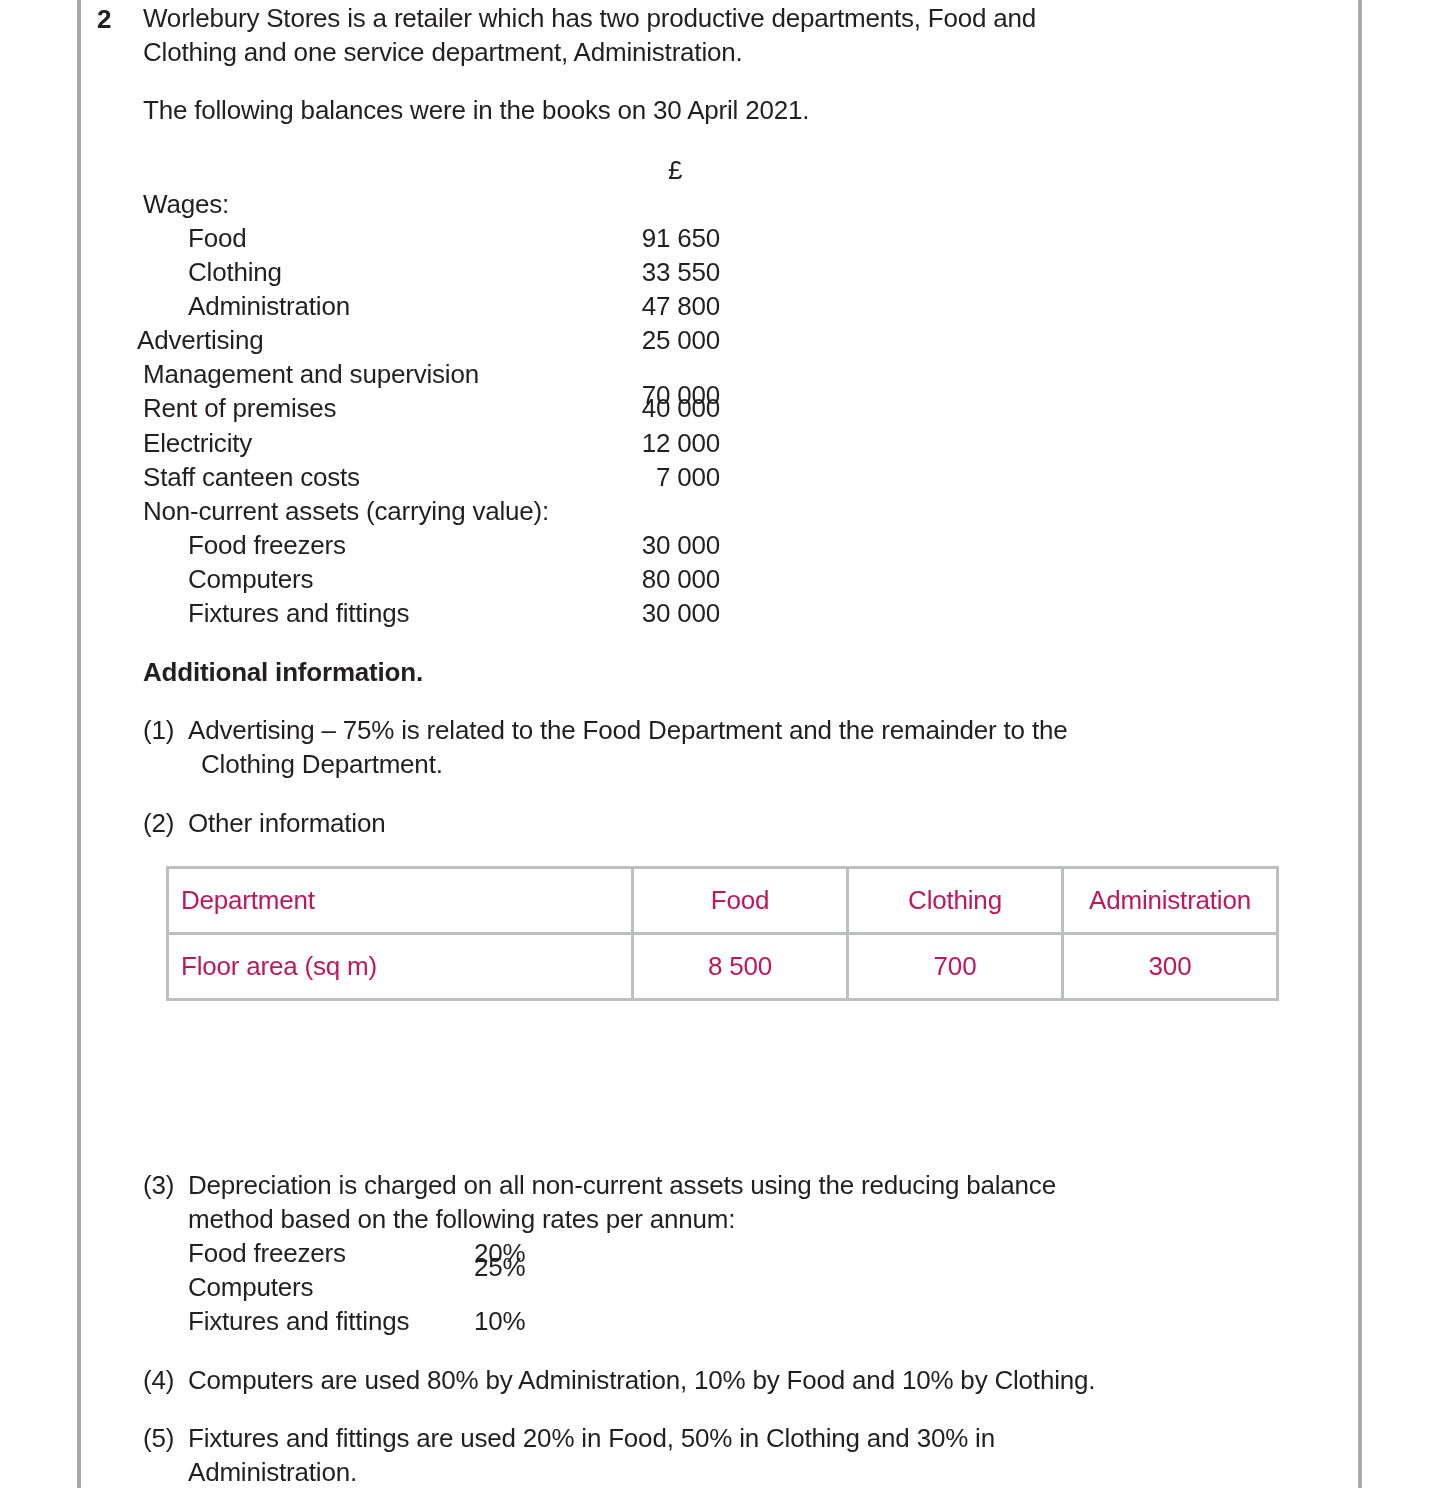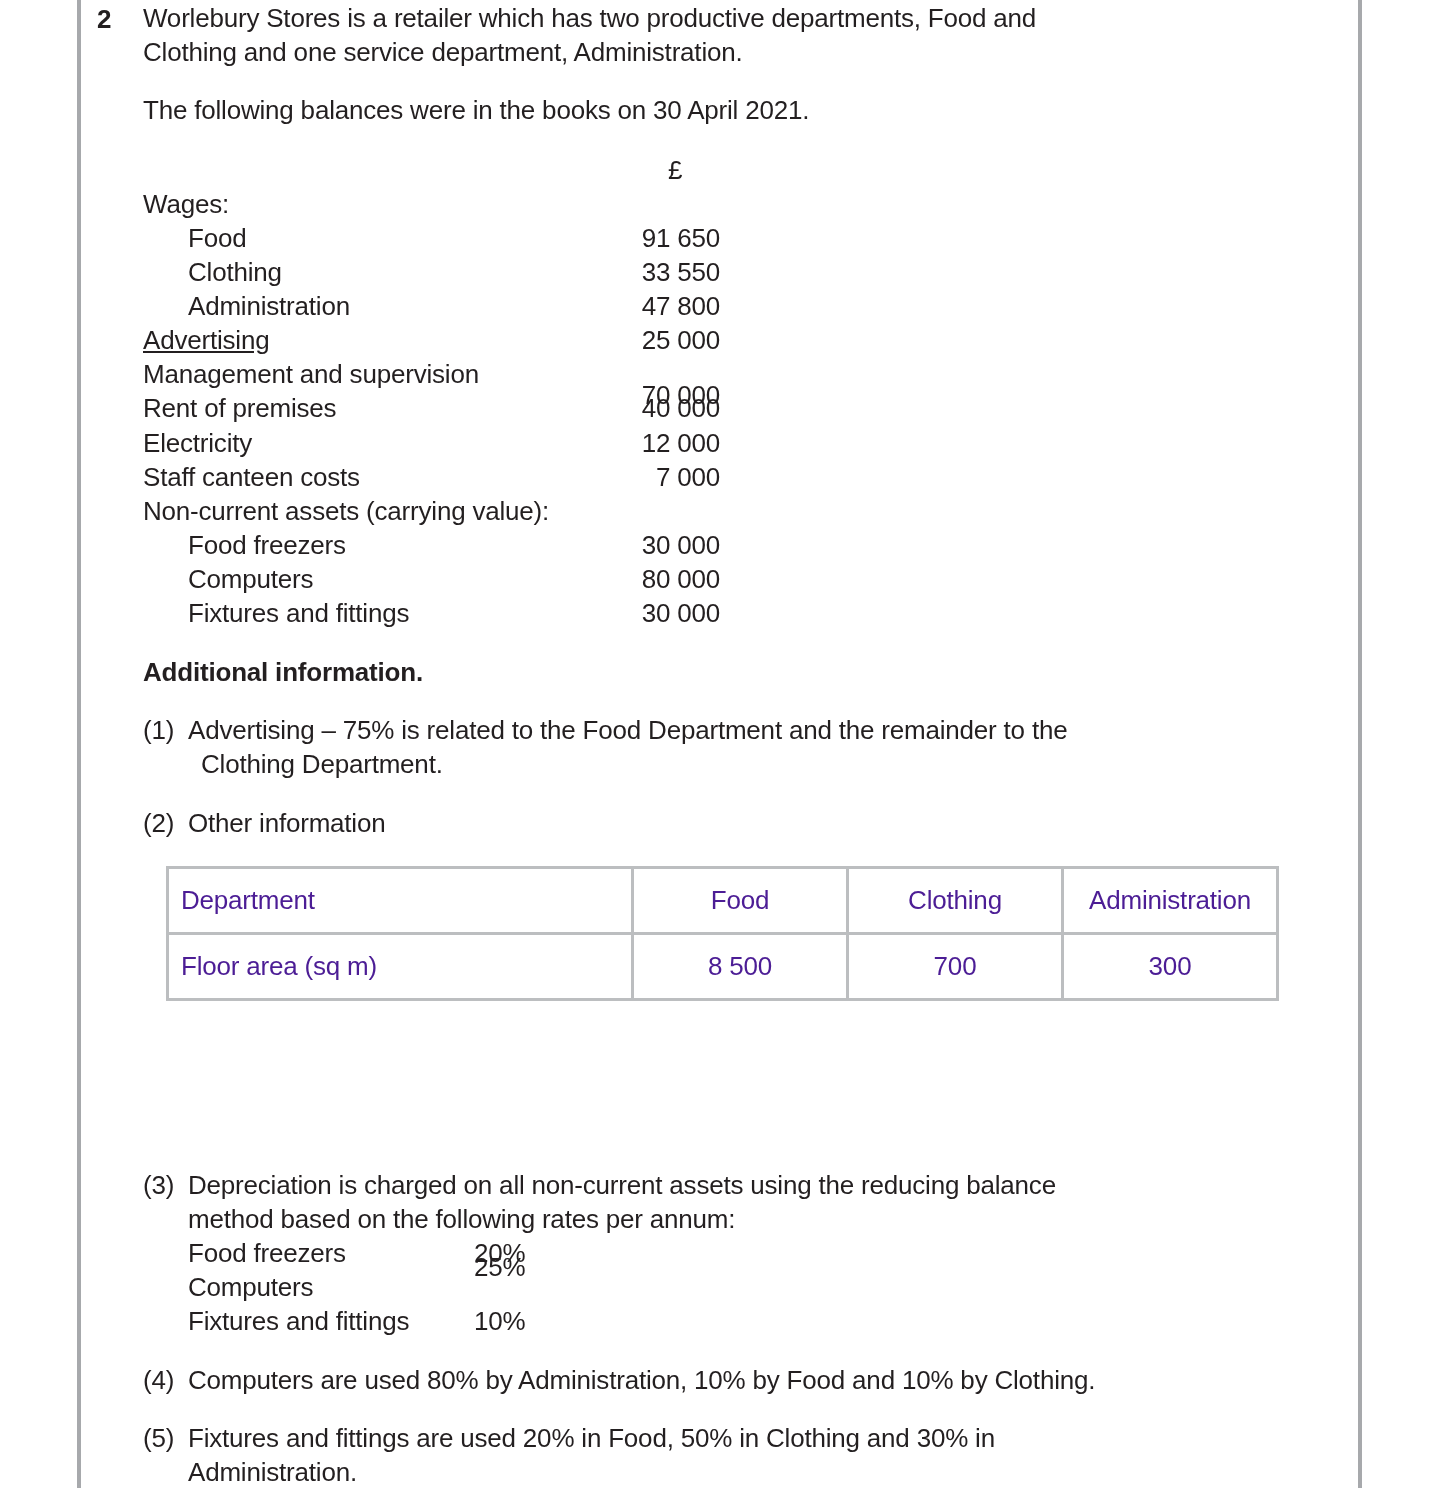--- a/index.html
+++ b/index.html
@@ -11,21 +11,21 @@
     .border-right { position: absolute; left: 1358px; top: 0; width: 4px; height: 1488px; background: #a7a9ac; }
     .txt { position: absolute; font-size: 26px; line-height: 34px; white-space: nowrap; letter-spacing: -0.2px; }
     .qnum { position: absolute; left: 97px; top: 2px; font-size: 26px; line-height: 34px; font-weight: bold; }
     .bold { font-weight: bold; }
     .right { text-align: right; }
     table.info {
       position: absolute; left: 166px; top: 866px;
       border-collapse: collapse; font-size: 26px;
     }
     table.info td {
-      border: 3px solid #bcbec0; height: 63px; padding: 0 12px; color: #4c1d95;
+      border: 3px solid #bcbec0; height: 63px; padding: 0 12px; color: #be185d;
       letter-spacing: -0.2px;
     }
     table.info td.c0 { width: 438px; text-align: left; }
     table.info td.cn { width: 188px; text-align: center; }
   </style>
 </head>
 <body>
 
 <div class="border-left"></div>
 <div class="border-right"></div>
@@ -41,21 +41,21 @@
 
   <div class="txt" style="left:188px;top:221px;">Food</div>
   <div class="txt right" style="left:600px;width:120px;top:221px;">91 650</div>
 
   <div class="txt" style="left:188px;top:255px;">Clothing</div>
   <div class="txt right" style="left:600px;width:120px;top:255px;">33 550</div>
 
   <div class="txt" style="left:188px;top:289px;">Administration</div>
   <div class="txt right" style="left:600px;width:120px;top:289px;">47 800</div>
 
-  <div class="txt" style="left:143px;top:323px;text-decoration:underline;">Advertising</div>
+  <div class="txt" style="left:137px;top:323px;">Advertising</div>
   <div class="txt right" style="left:600px;width:120px;top:323px;">25 000</div>
 
   <div class="txt" style="left:143px;top:357px;">Management and supervision</div>
   <div class="txt right" style="left:600px;width:120px;top:354px;margin-top:24px;">70 000</div>
 
   <div class="txt" style="left:143px;top:391px;">Rent of premises</div>
   <div class="txt right" style="left:600px;width:120px;top:391px;">40 000</div>
 
   <div class="txt" style="left:143px;top:426px;">Electricity</div>
   <div class="txt right" style="left:600px;width:120px;top:426px;">12 000</div>

